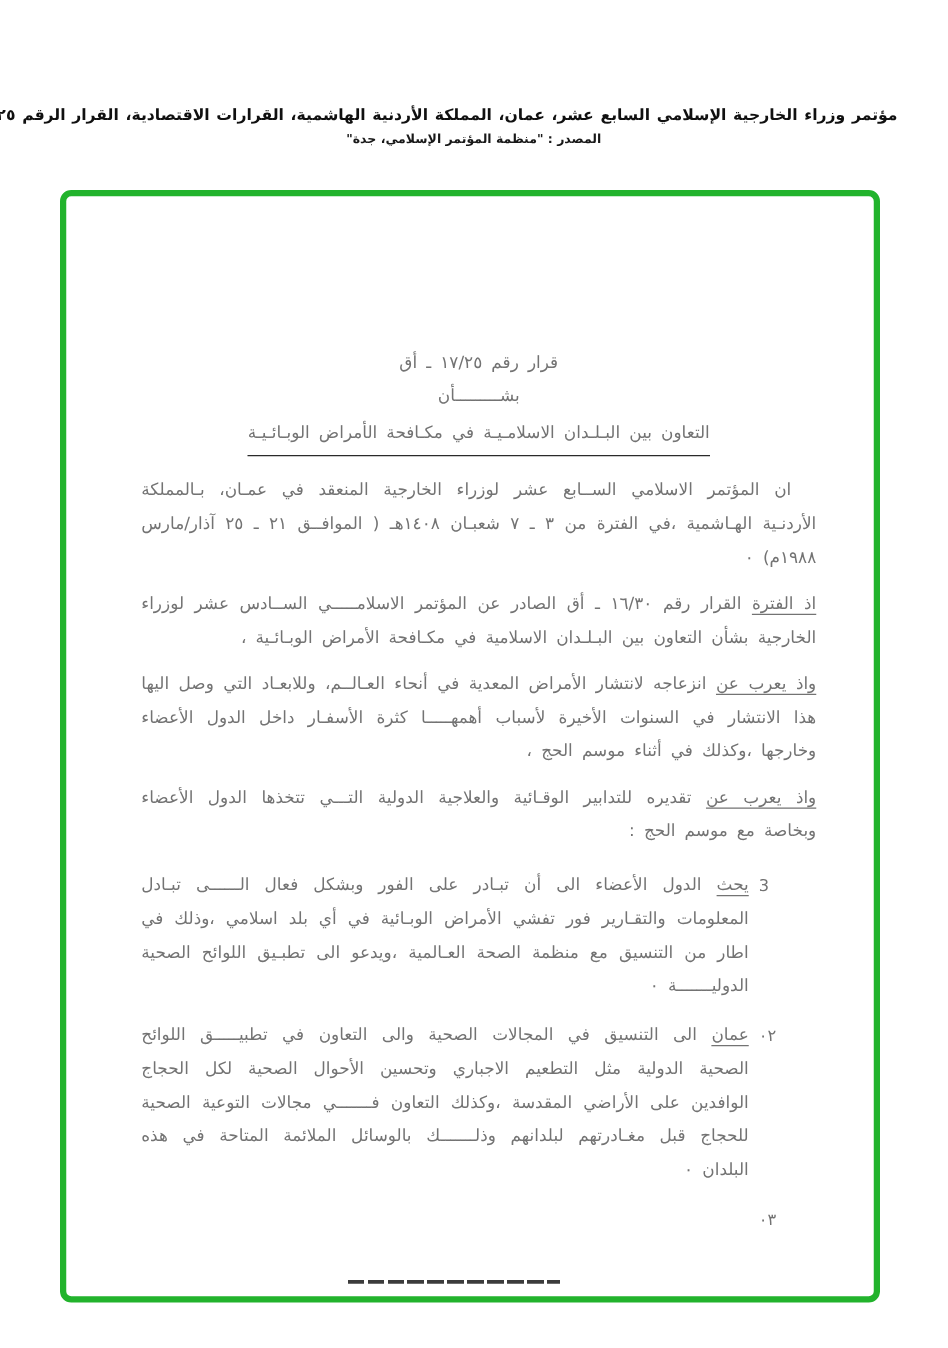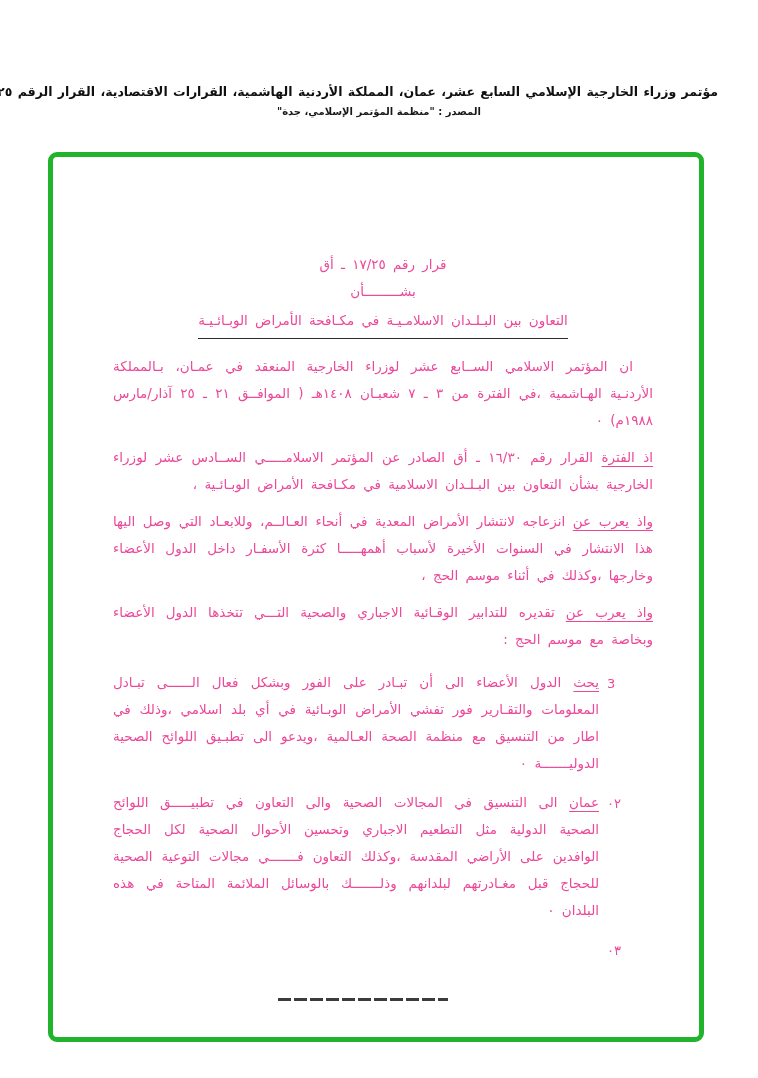--- a/index.html
+++ b/index.html
@@ -26,23 +26,24 @@
 
   .doc-frame {
     position: absolute; left: 48px; top: 152px;
     width: 646px; height: 880px;
     border: 5px solid #22b32c; border-radius: 9px;
     background: #fff; box-sizing: content-box;
   }
   .doc-content {
     direction: rtl;
     padding: 94px 46px 0 60px;
-    color: #ec4899;
+    color: #737373;
     font-size: 13.5px; line-height: 27px;
     word-spacing: 3px;
+    margin-top: 26px;
   }
 
   .title-block { text-align: center; margin-bottom: 14px; }
   .title-line { display: block; }
   .title-subject {
     display: inline-block;
     border-bottom: 1.5px solid #2a2a2a;
     padding-bottom: 4px; margin-top: 2px;
     letter-spacing: 0.5px;
   }
@@ -88,21 +89,21 @@
         <span class="title-line">بشـــــــــأن</span>
         <span class="title-subject">التعاون بين البـلـدان الاسلامـيـة في مكـافحة الأمراض الوبـائـيـة</span>
       </div>
 
       <p class="para first"><span>ان المؤتمر الاسلامي الســابع عشر لوزراء الخارجية المنعقد في عمـان، بـالمملكة الأردنـية الهـاشمية ،في الفترة من ٣ ـ ٧ شعبـان ١٤٠٨هـ ( الموافــق ٢١ ـ ٢٥ آذار/مارس ١٩٨٨م) ٠</span></p>
 
       <p class="para"><span class="lead-underline">اذ الفترة</span><span> القرار رقم ١٦/٣٠ ـ أق الصادر عن المؤتمر الاسلامـــــي الســادس عشر لوزراء الخارجية بشأن التعاون بين البـلـدان الاسلامية في مكـافحة الأمراض الوبـائـية ،</span></p>
 
       <p class="para"><span class="lead-underline">واذ يعرب عن</span><span> انزعاجه لانتشار الأمراض المعدية في أنحاء العـالــم، وللابعـاد التي وصل اليها هذا الانتشار في السنوات الأخيرة لأسباب أهمهـــــا كثرة الأسفـار داخل الدول الأعضاء وخارجها ،وكذلك في أثناء موسم الحج ،</span></p>
 
-      <p class="para last"><span class="lead-underline">واذ يعرب عن</span><span> تقديره للتدابير الوقـائية الاجباري والصحية التـــي تتخذها الدول الأعضاء وبخاصة مع موسم الحج :</span></p>
+      <p class="para last"><span class="lead-underline">واذ يعرب عن</span><span> تقديره للتدابير الوقـائية والعلاجية الدولية التـــي تتخذها الدول الأعضاء وبخاصة مع موسم الحج :</span></p>
 
       <div class="clause">
         <span class="clause-marker">3</span>
         <span class="clause-body"><span class="lead-underline">يحث</span><span> الدول الأعضاء الى أن تبـادر على الفور وبشكل فعال الــــــى تبـادل المعلومات والتقـارير فور تفشي الأمراض الوبـائية في أي بلد اسلامي ،وذلك في اطار من التنسيق مع منظمة الصحة العـالمية ،ويدعو الى تطبـيق اللوائح الصحية الدوليـــــــة ٠</span></span>
       </div>
 
       <div class="clause">
         <span class="clause-marker">٠٢</span>
         <span class="clause-body"><span class="lead-underline">عمان</span><span> الى التنسيق في المجالات الصحية والى التعاون في تطبيـــــق اللوائح الصحية الدولية مثل التطعيم الاجباري وتحسين الأحوال الصحية لكل الحجاج الوافدين على الأراضي المقدسة ،وكذلك التعاون فـــــــي مجالات التوعية الصحية للحجاج قبل مغـادرتهم لبلدانهم وذلـــــــك بالوسائل الملائمة المتاحة في هذه البلدان ٠</span></span>
       </div>

